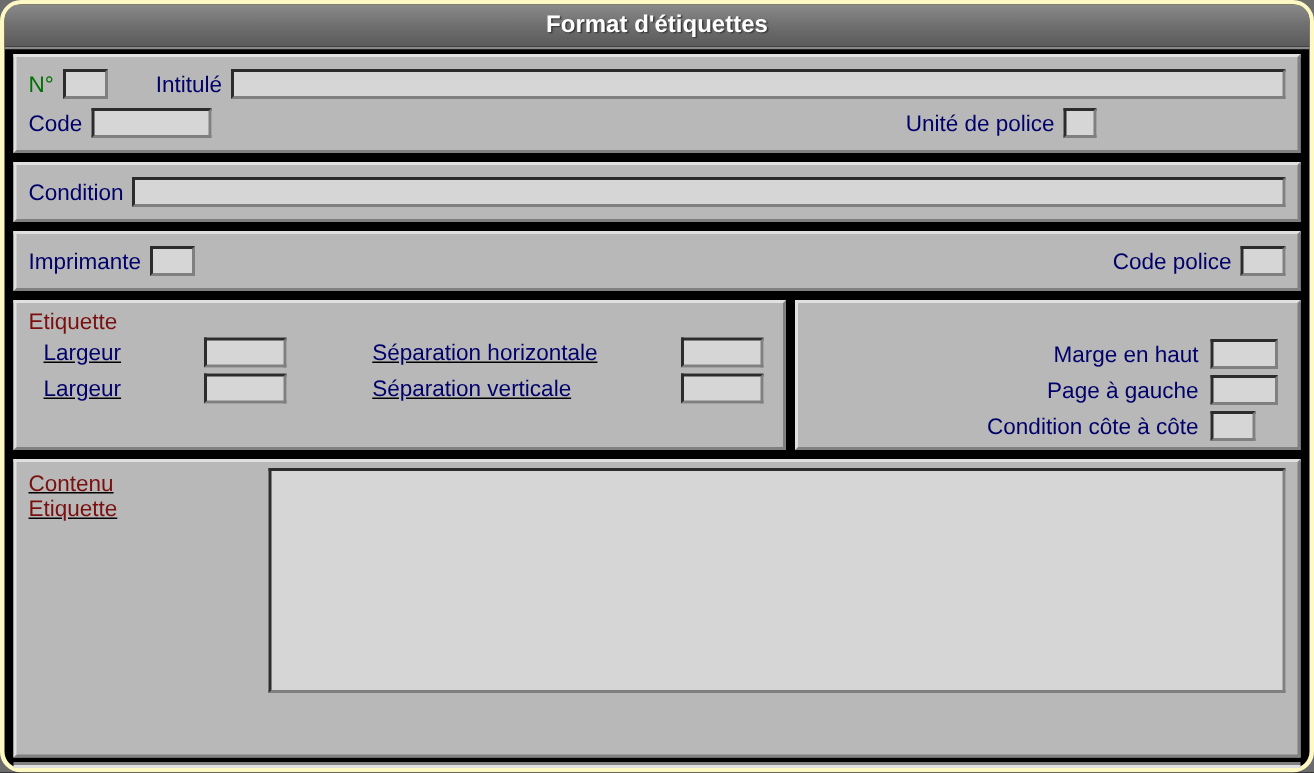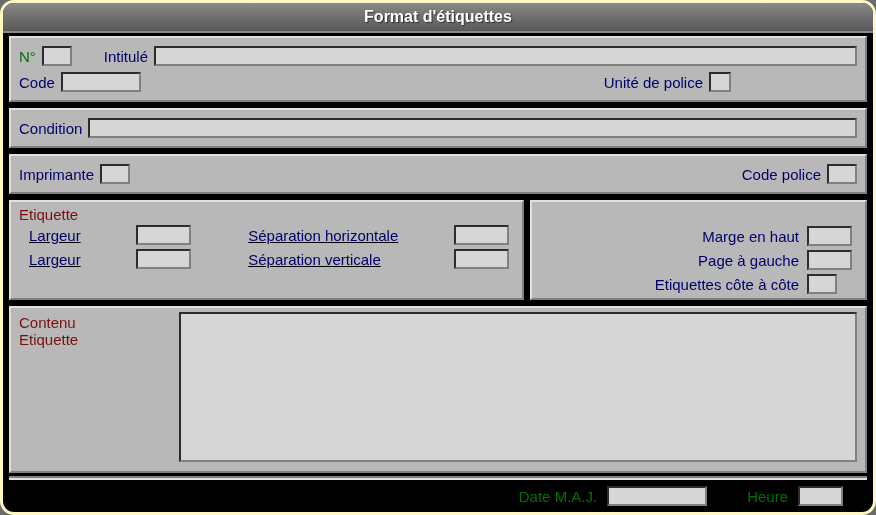--- a/index.html
+++ b/index.html
@@ -176,41 +176,32 @@
           <input class="sunken" style="width: 55px;" value="">
         </div>
       </div>
       <div class="panel right">
         <div style="display:flex; gap:20px;">
           <div class="page-grid" style="flex:1">
             <span class="lab navy">Marge en haut</span>
             <input class="sunken" style="width: 45px;" value="">
             <span class="lab navy">Page à gauche</span>
             <input class="sunken" style="width: 45px;" value="">
-            <span class="lab navy">Etiquettes côte à côte</span>
+            <span class="lab navy">Condition côte à côte</span>
             <input class="sunken" style="width: 30px;" value="">
           </div>
         </div>
       </div>
     </div>
 
     <div class="panel" style="flex:1; display:flex; gap:10px;">
-      <div style="width:150px; padding-top:2px;">
+      <div style="width:150px; padding-top:2px;text-decoration:underline;">
         <div class="lab maroon">Contenu</div>
         <div class="lab maroon">Etiquette</div>
       </div>
       <textarea class="sunken grow" style=""></textarea>
     </div>
 
     <div class="hr"></div>
 
-    <div class="row footer-row">
-      <span style="flex:1"></span>
-      <span class="lab green">Date M.A.J.</span>
-      <span class="sunken" style="width:100px"></span>
-      <span style="width:20px"></span>
-      <span class="lab green">Heure</span>
-      <span class="sunken" style="width:45px"></span>
-      <span style="width:20px"></span>
-    </div>
 
   </div>
 </div>
 
 </body></html>

